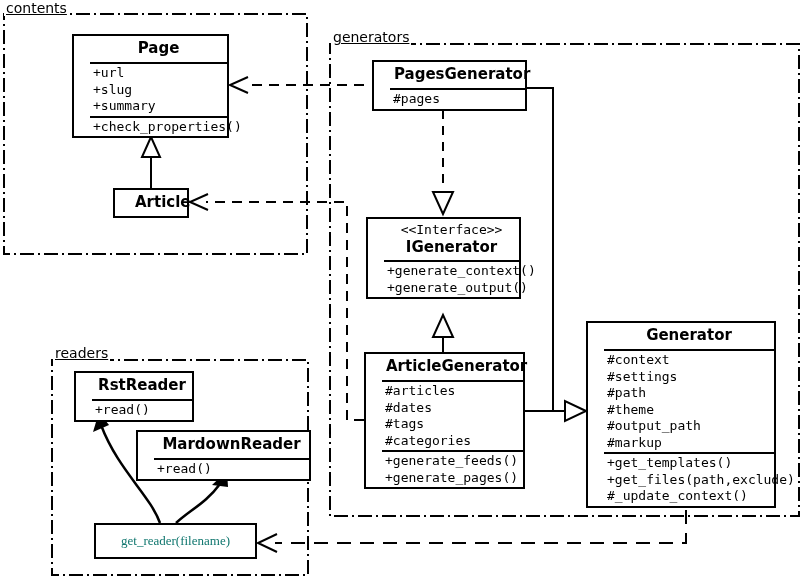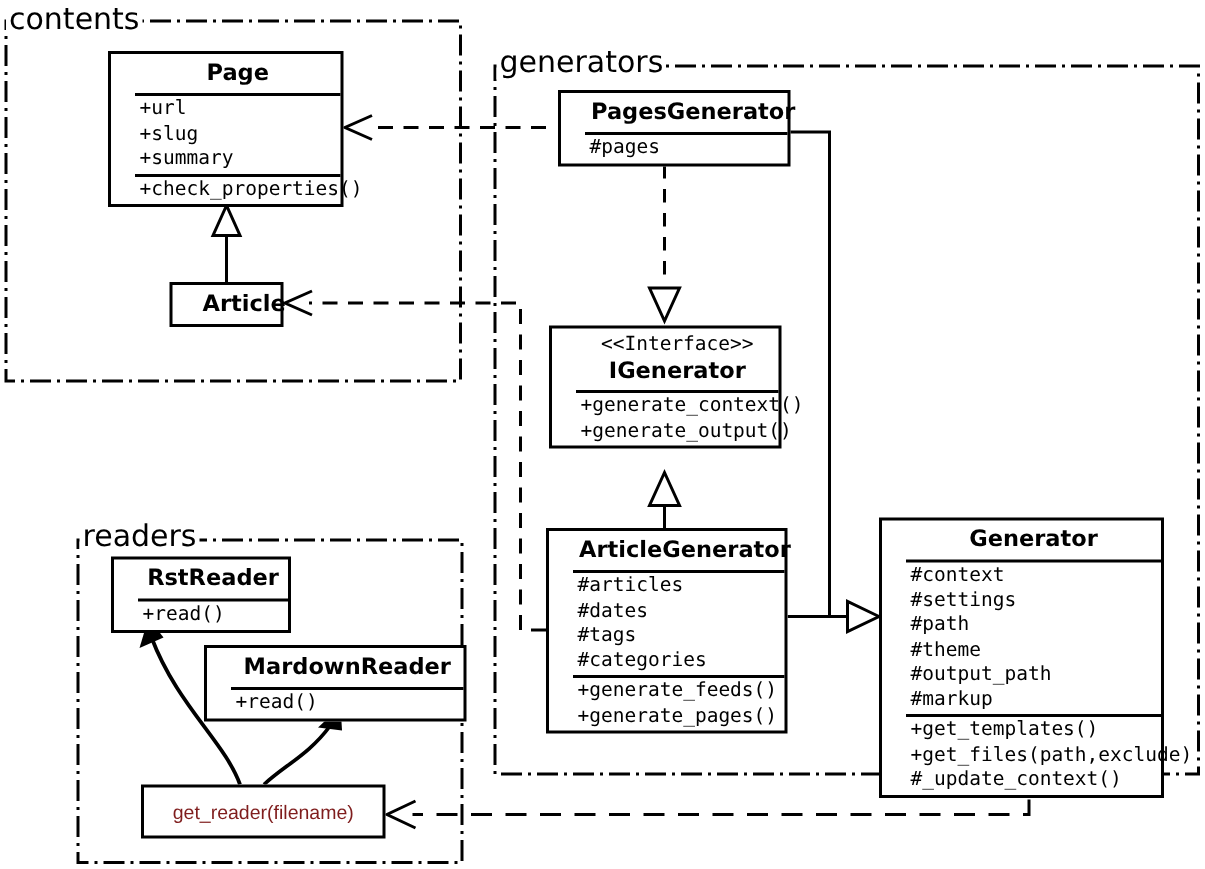--- a/index.html
+++ b/index.html
@@ -66,41 +66,42 @@
   }
   .uml-compartment .row { display: block; }
   .plain-box {
     position: absolute;
     background: #ffffff;
     border: 2px solid #000000;
     box-sizing: border-box;
     display: flex;
     align-items: center;
     justify-content: center;
-    font-family: Liberation Sans, sans-serif;
+    font-family: Liberation Serif, serif;
     font-size: 13px;
-    color: #7f1d1d;
+    color: #0f766e;
     z-index: 5;
   }
   
   .pkg {
     position: absolute;
     box-sizing: border-box;
     background: transparent;
     z-index: 1;
   }
   .pkg-label {
     position: absolute;
     font-family: "DejaVu Sans", sans-serif;
-    font-size: 20px;
+    font-size: 14px;
     color: #000;
     background: #ffffff;
     padding: 0 2px 0 2px;
     z-index: 3;
     white-space: nowrap;
+    text-decoration: underline;
   }
 </style>
 </head>
 <body>
 
 <div id="canvas">
     <svg class="layer" viewBox="0 0 803 579" style="z-index: 1;">
       <rect x="4" y="14" width="303" height="240" fill="none" stroke="#000000" stroke-width="2" stroke-dasharray="14,4,2,4"></rect>
       <rect x="330" y="44" width="469" height="472" fill="none" stroke="#000000" stroke-width="2" stroke-dasharray="14,4,2,4"></rect>
       <rect x="52" y="360" width="256" height="215" fill="none" stroke="#000000" stroke-width="2" stroke-dasharray="14,4,2,4"></rect>
@@ -206,21 +207,21 @@
       <span class="row">#dates</span>
       <span class="row">#tags</span>
       <span class="row">#categories</span>
     </div>
     <div class="uml-compartment">
       <span class="row">+generate_feeds()</span>
       <span class="row">+generate_pages()</span>
     </div>
   </div>
 
-  <div class="uml-class" id="cls-generator" style="left: 586px; top: 321px; width: 190px; margin-top: 24px;">
+  <div class="uml-class" id="cls-generator" style="left: 586px; top: 321px; width: 190px;">
     <div class="uml-title">Generator</div>
     <div class="uml-compartment">
       <span class="row">#context</span>
       <span class="row">#settings</span>
       <span class="row">#path</span>
       <span class="row">#theme</span>
       <span class="row">#output_path</span>
       <span class="row">#markup</span>
     </div>
     <div class="uml-compartment">

